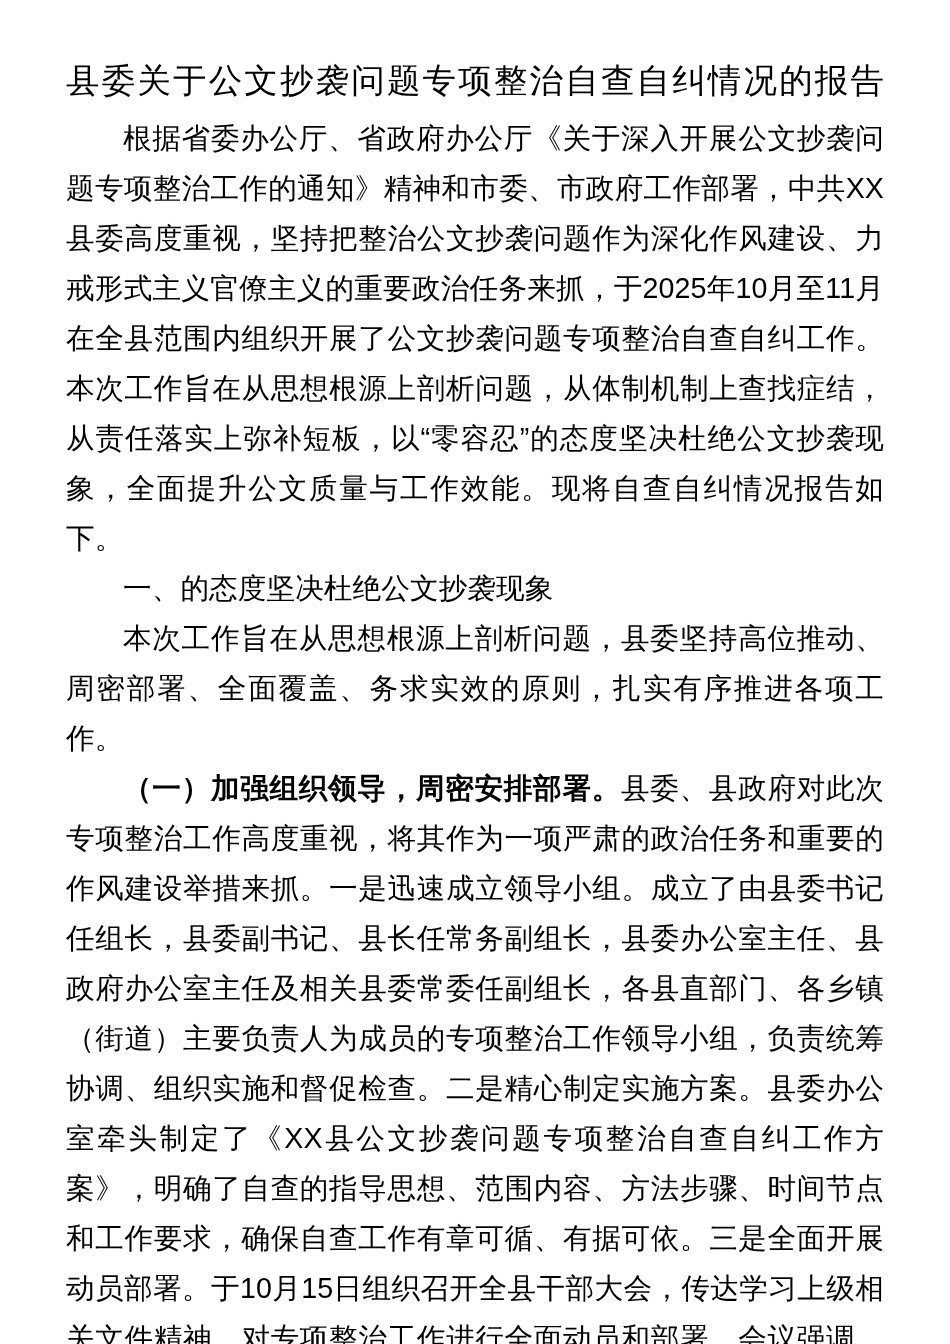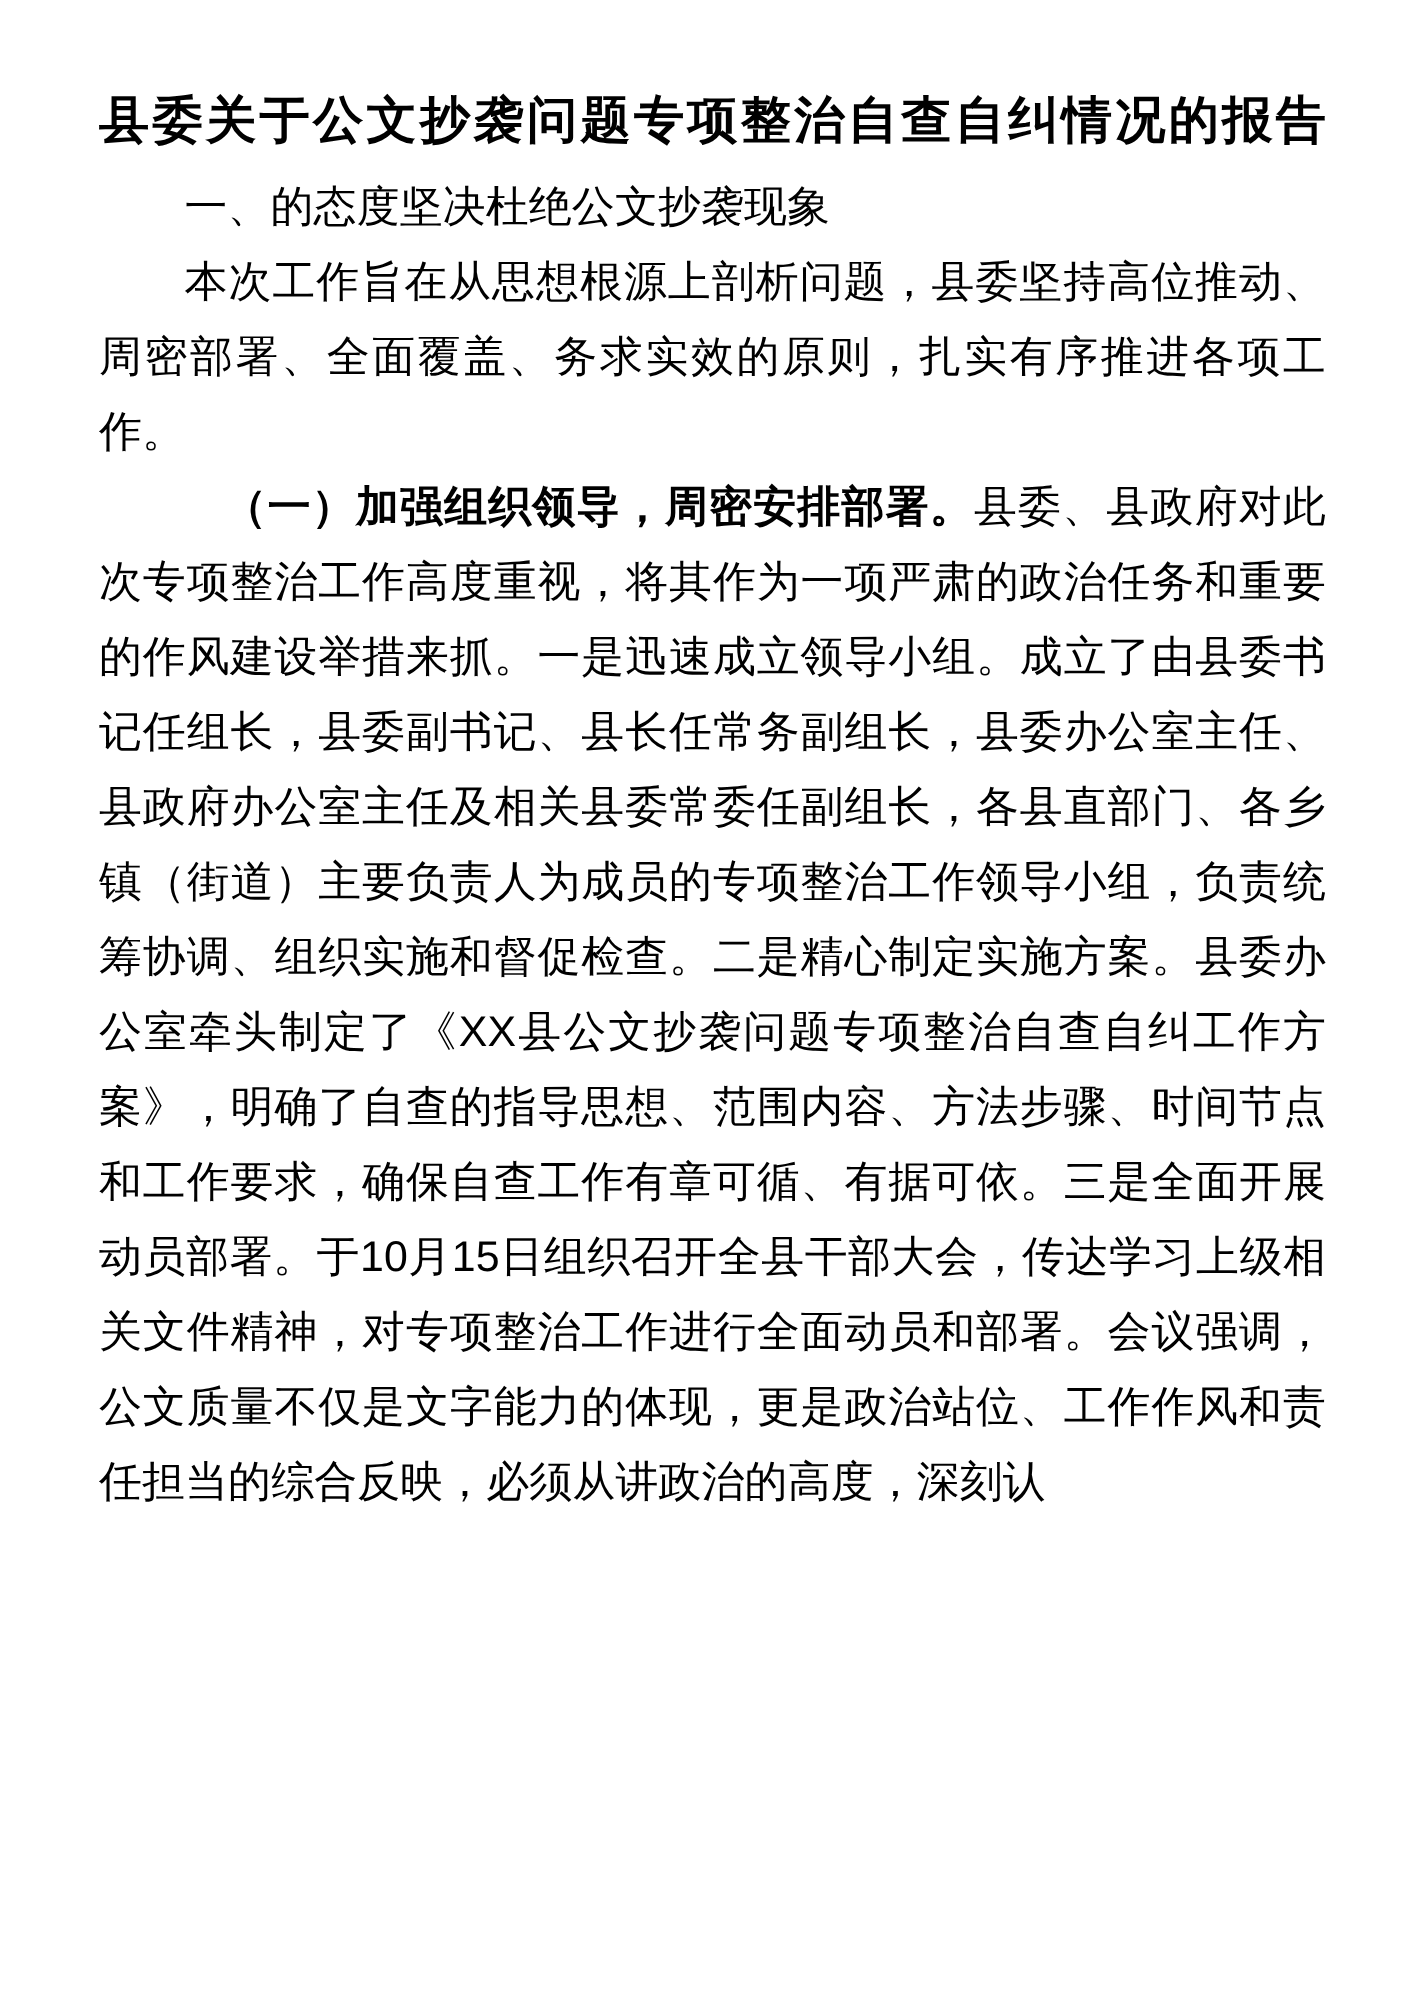--- a/index.html
+++ b/index.html
@@ -26,52 +26,52 @@
   }
   .content {
     position: absolute;
     left: 66px;
     top: 58px;
     width: 818px;
   }
   .doc-title {
     font-size: 33.5px;
     line-height: 46px;
-    font-weight: bold;
+    font-weight: normal;
     text-align: justify;
     text-align-last: justify;
     letter-spacing: 0px;
     margin: 0 0 9px 0;
     white-space: nowrap;
     transform-origin: left top;
   }
   .para {
     font-size: 28.6px;
     line-height: 50px;
     text-align: justify;
     text-justify: inter-ideograph;
     margin: 0;
     text-indent: 57px;
     letter-spacing: 0.1px;
     word-break: break-all;
   }
   .para b,
   .para .bold {
     font-weight: bold;
-    margin-left: 26px;
   }
 </style>
 </head>
 <body>
 
 <div class="page">
   <div class="content">
 
     <h1 class="doc-title" style="transform: scaleX(1); width: 818px;">县委关于公文抄袭问题专项整治自查自纠情况的报告</h1>
 
+    <p class="para">根据省委办公厅、省政府办公厅《关于深入开展公文抄袭问题专项整治工作的通知》精神和市委、市政府工作部署，中共XX县委高度重视，坚持把整治公文抄袭问题作为深化作风建设、力戒形式主义官僚主义的重要政治任务来抓，于2025年10月至11月在全县范围内组织开展了公文抄袭问题专项整治自查自纠工作。本次工作旨在从思想根源上剖析问题，从体制机制上查找症结，从责任落实上弥补短板，以“零容忍”的态度坚决杜绝公文抄袭现象，全面提升公文质量与工作效能。现将自查自纠情况报告如下。</p>
 
     <p class="para">一、的态度坚决杜绝公文抄袭现象</p>
 
     <p class="para">本次工作旨在从思想根源上剖析问题，县委坚持高位推动、周密部署、全面覆盖、务求实效的原则，扎实有序推进各项工作。</p>
 
     <p class="para"><b class="bold">（一）加强组织领导，周密安排部署。</b><span>县委、县政府对此次专项整治工作高度重视，将其作为一项严肃的政治任务和重要的作风建设举措来抓。一是迅速成立领导小组。成立了由县委书记任组长，县委副书记、县长任常务副组长，县委办公室主任、县政府办公室主任及相关县委常委任副组长，各县直部门、各乡镇（街道）主要负责人为成员的专项整治工作领导小组，负责统筹协调、组织实施和督促检查。二是精心制定实施方案。县委办公室牵头制定了《XX县公文抄袭问题专项整治自查自纠工作方案》，明确了自查的指导思想、范围内容、方法步骤、时间节点和工作要求，确保自查工作有章可循、有据可依。三是全面开展动员部署。于10月15日组织召开全县干部大会，传达学习上级相关文件精神，对专项整治工作进行全面动员和部署。会议强调，公文质量不仅是文字能力的体现，更是政治站位、工作作风和责任担当的综合反映，必须从讲政治的高度，深刻认</span></p>
 
   </div>
 </div>
 

